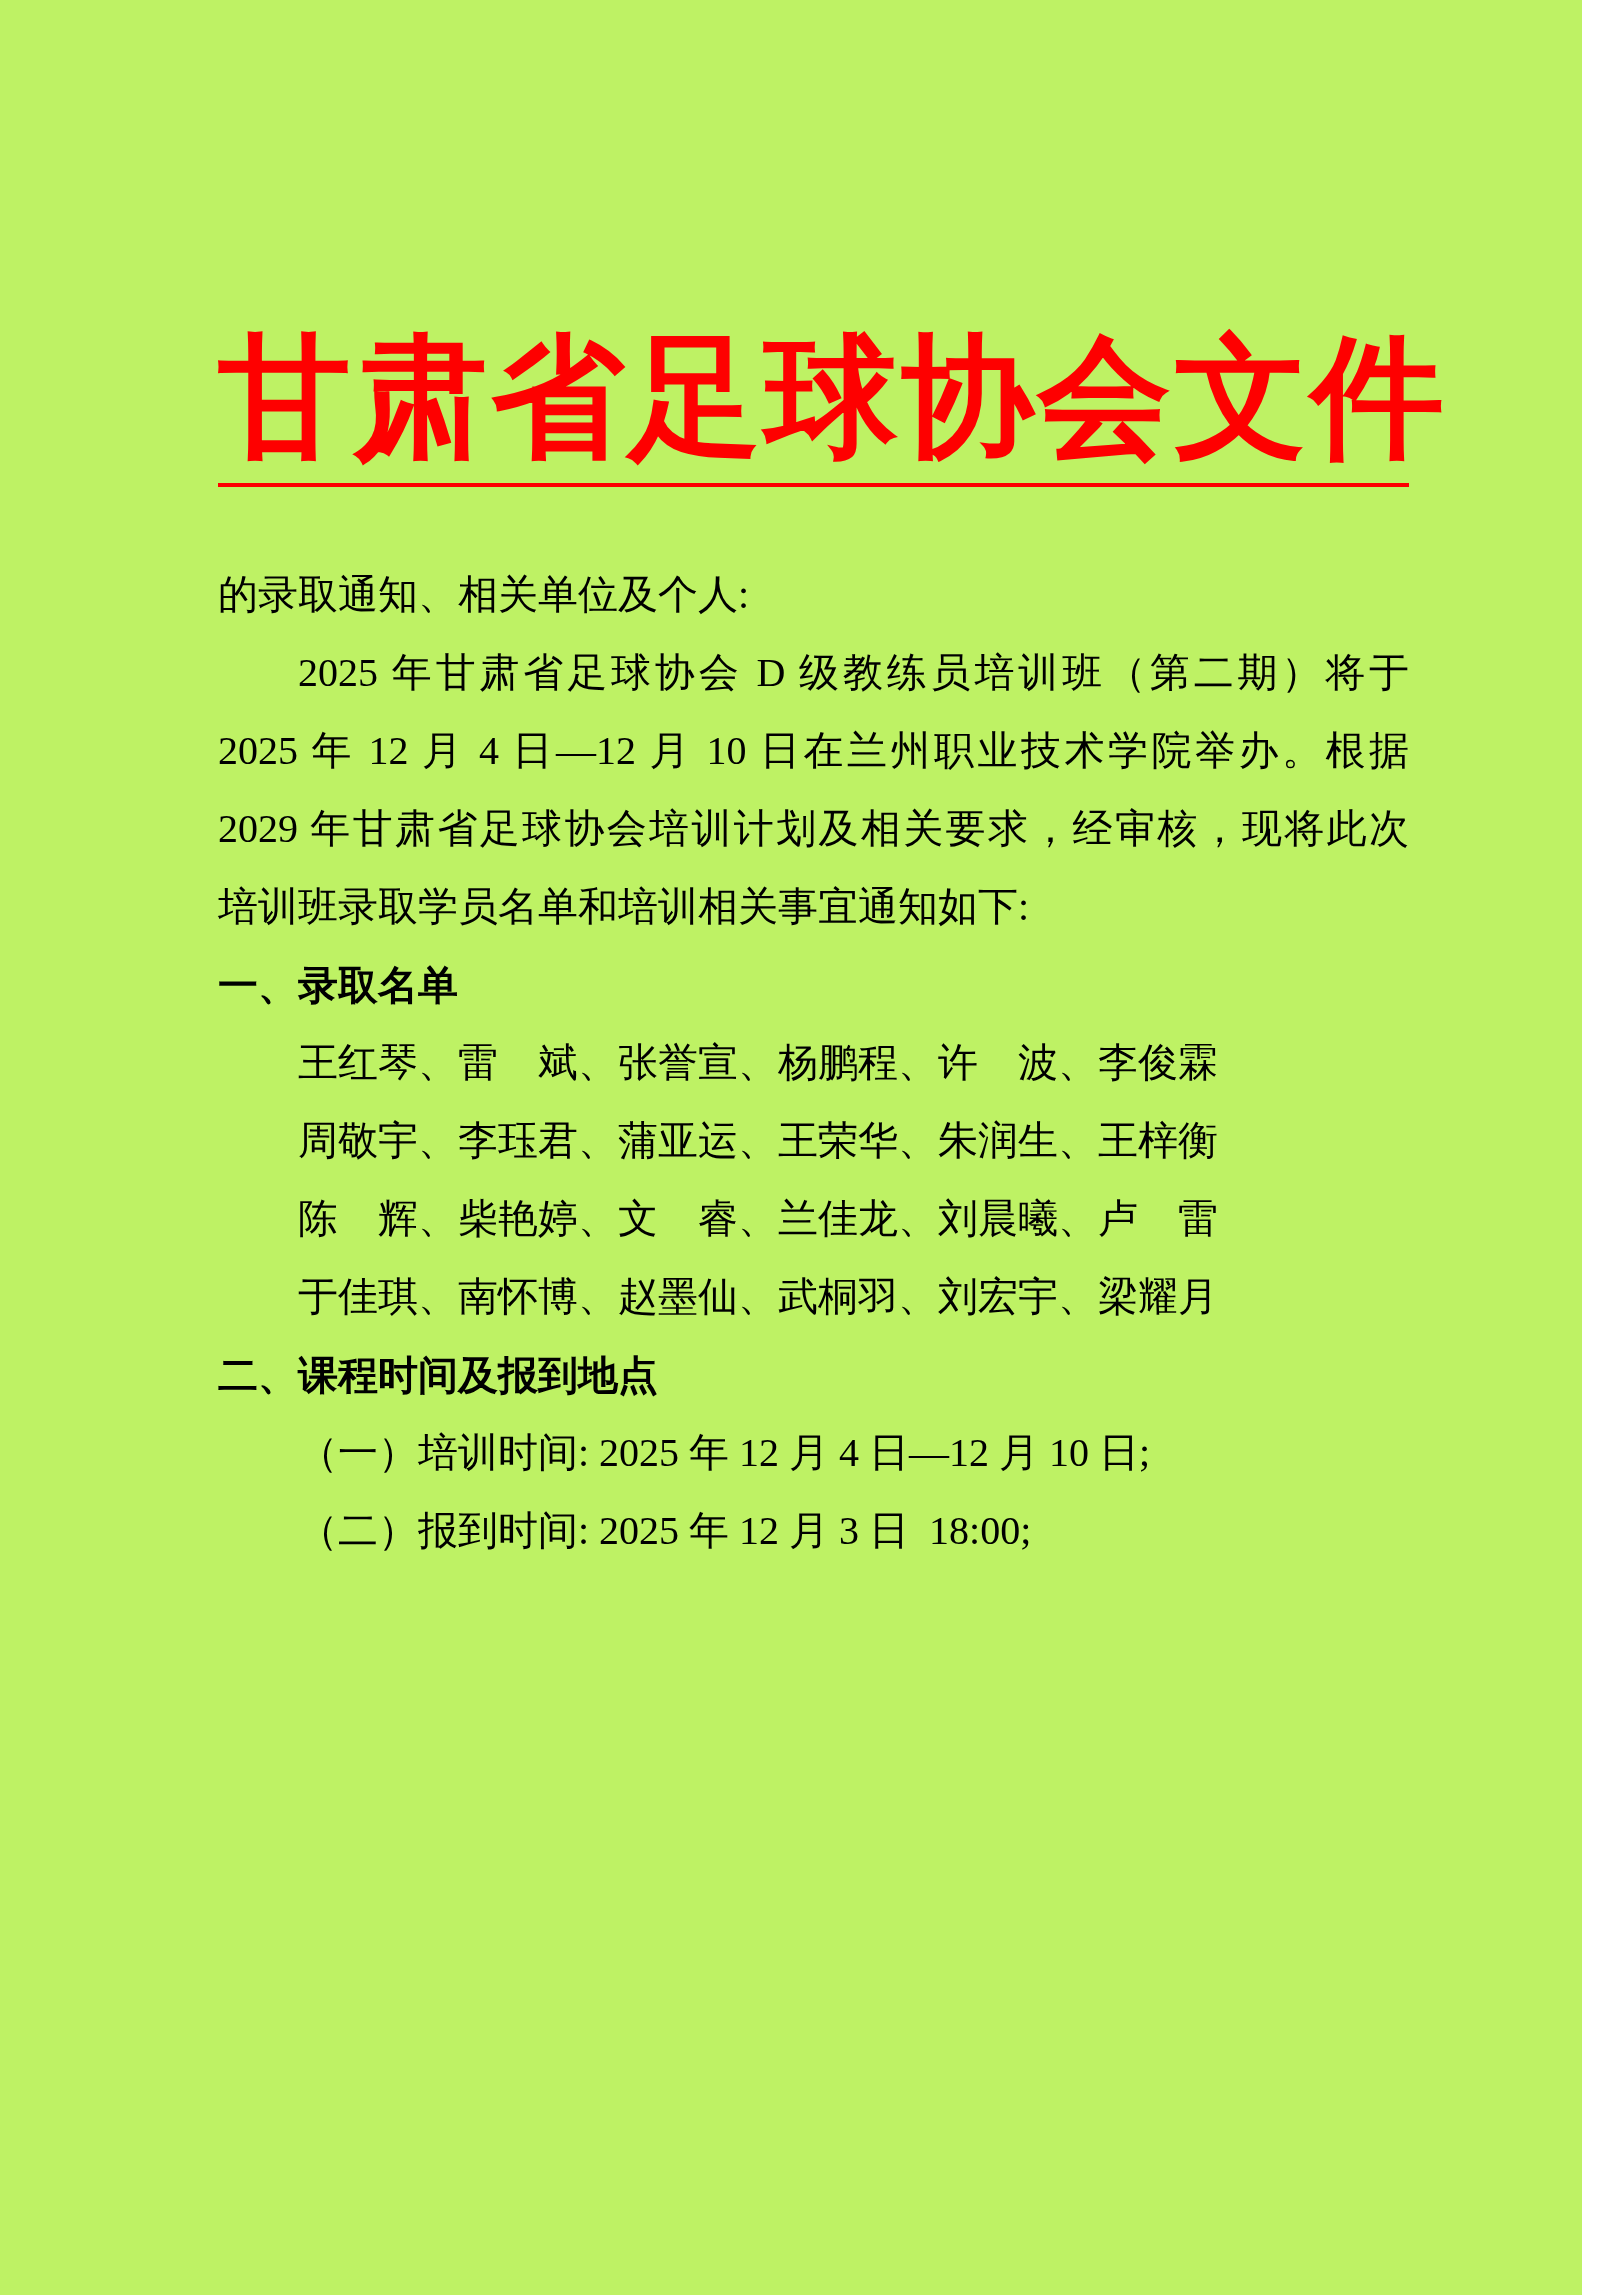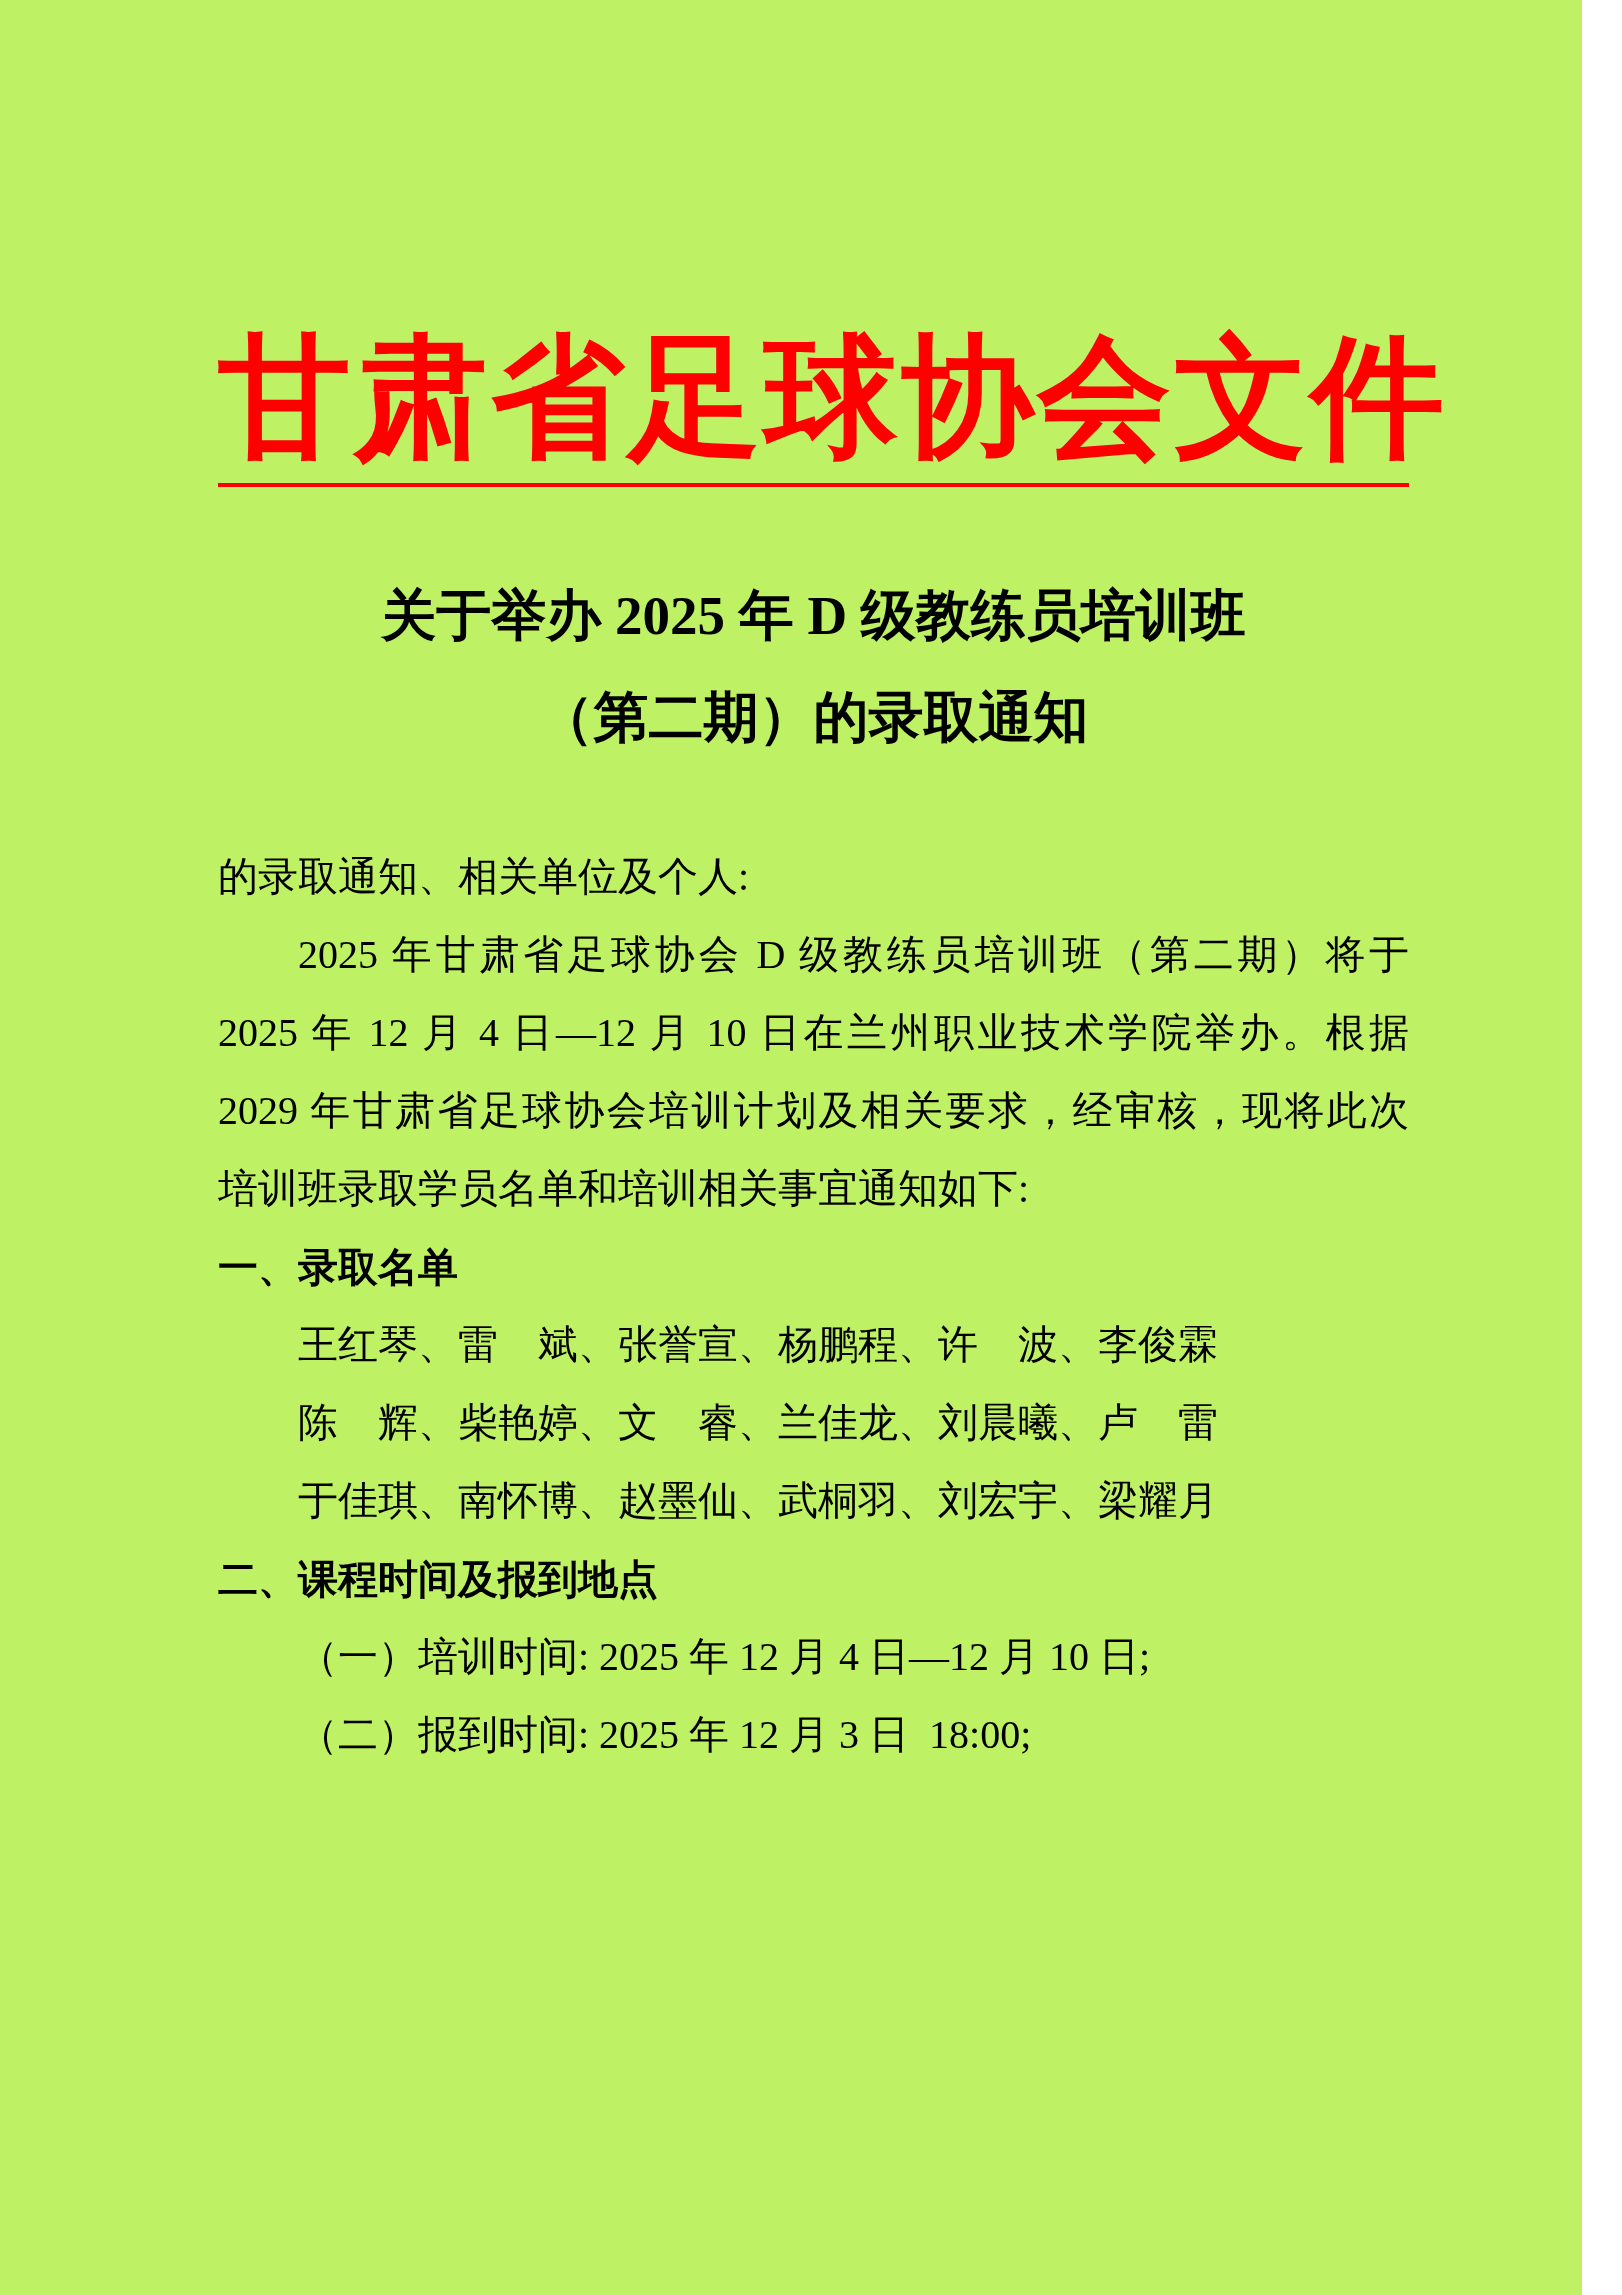--- a/index.html
+++ b/index.html
@@ -86,37 +86,34 @@
 <body style="background: rgb(255, 255, 255);">
 
 <div class="page">
   <div class="content">
 
     <div class="org-title">甘肃省足球协会文件</div>
 
 
     <div class="red-rule"></div>
 
-    <div class="doc-title">
-      <div>关于举办 2025 年 D 级教练员培训班</div>
-      <div>（第二期）的录取通知</div>
-    </div>
 
     <div class="body-text">
 
       <div class="body-line">的录取通知、相关单位及个人:</div>
 
       <div class="body-line para-just first-indent">2025 年甘肃省足球协会 D 级教练员培训班（第二期）将于</div>
       <div class="body-line para-just">2025 年 12 月 4 日—12 月 10 日在兰州职业技术学院举办。根据</div>
       <div class="body-line para-just">2029 年甘肃省足球协会培训计划及相关要求，经审核，现将此次</div>
       <div class="body-line">培训班录取学员名单和培训相关事宜通知如下:</div>
 
       <div class="body-line section-heading">一、录取名单</div>
 
       <div class="body-line indent-2">王红琴、雷　斌、张誉宣、杨鹏程、许　波、李俊霖</div>
+      <div class="body-line indent-2">周敬宇、李珏君、蒲亚运、王荣华、朱润生、王梓衡</div>
       <div class="body-line indent-2">陈　辉、柴艳婷、文　睿、兰佳龙、刘晨曦、卢　雷</div>
       <div class="body-line indent-2">于佳琪、南怀博、赵墨仙、武桐羽、刘宏宇、梁耀月</div>
 
       <div class="body-line section-heading">二、课程时间及报到地点</div>
 
       <div class="body-line indent-2">（一）培训时间: 2025 年 12 月 4 日—12 月 10 日;</div>
       <div class="body-line indent-2">（二）报到时间: 2025 年 12 月 3 日  18:00;</div>
 
     </div>
   </div>

